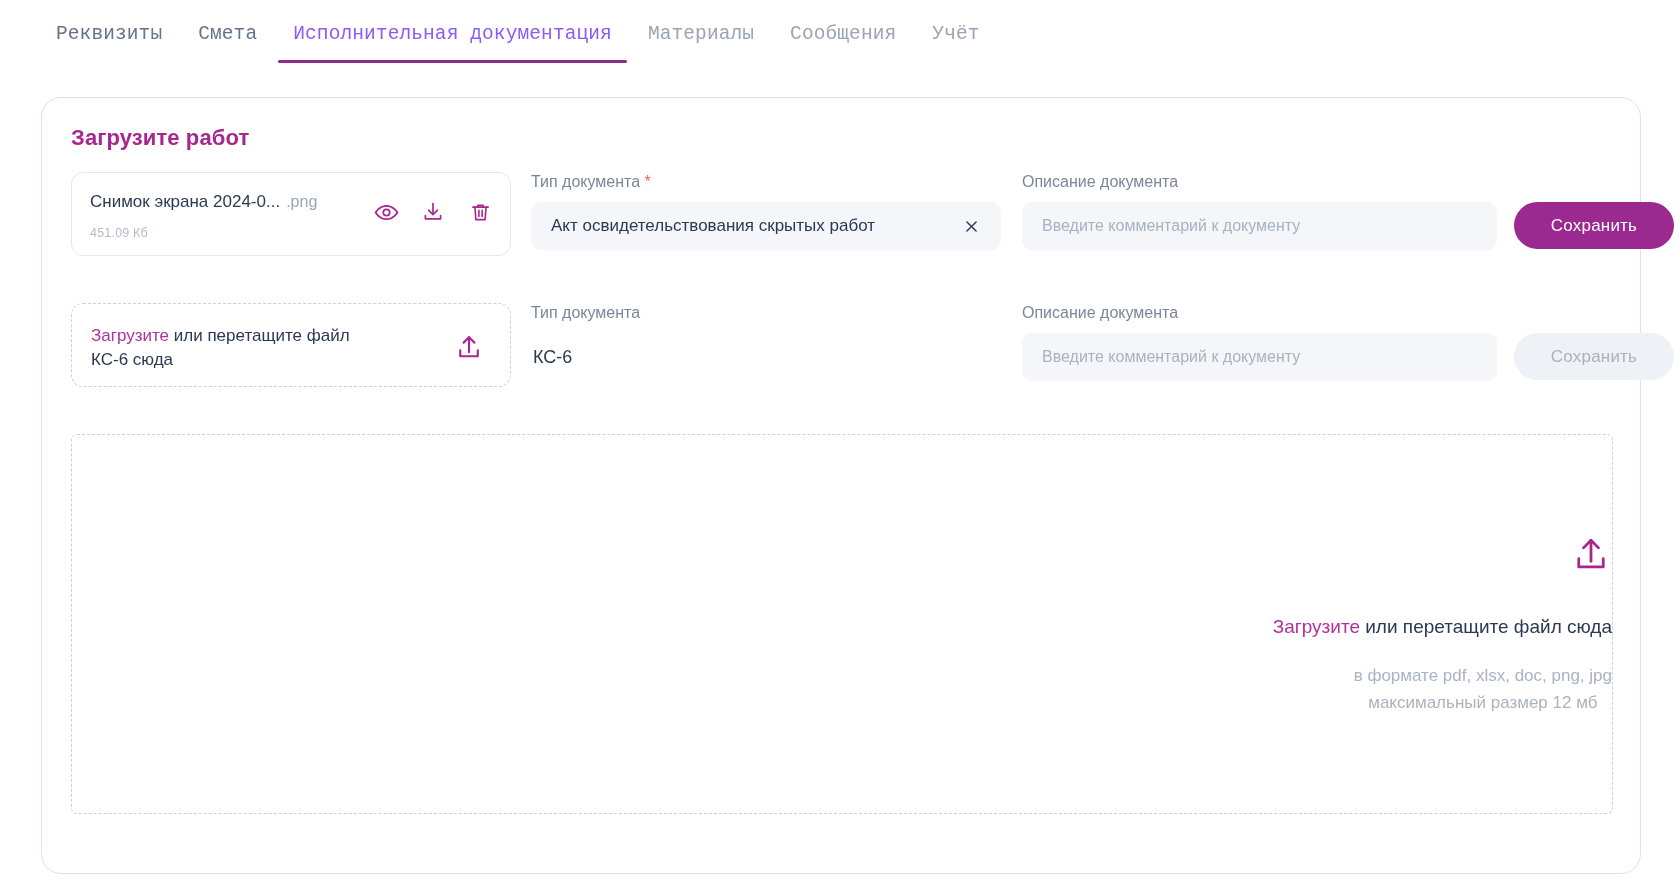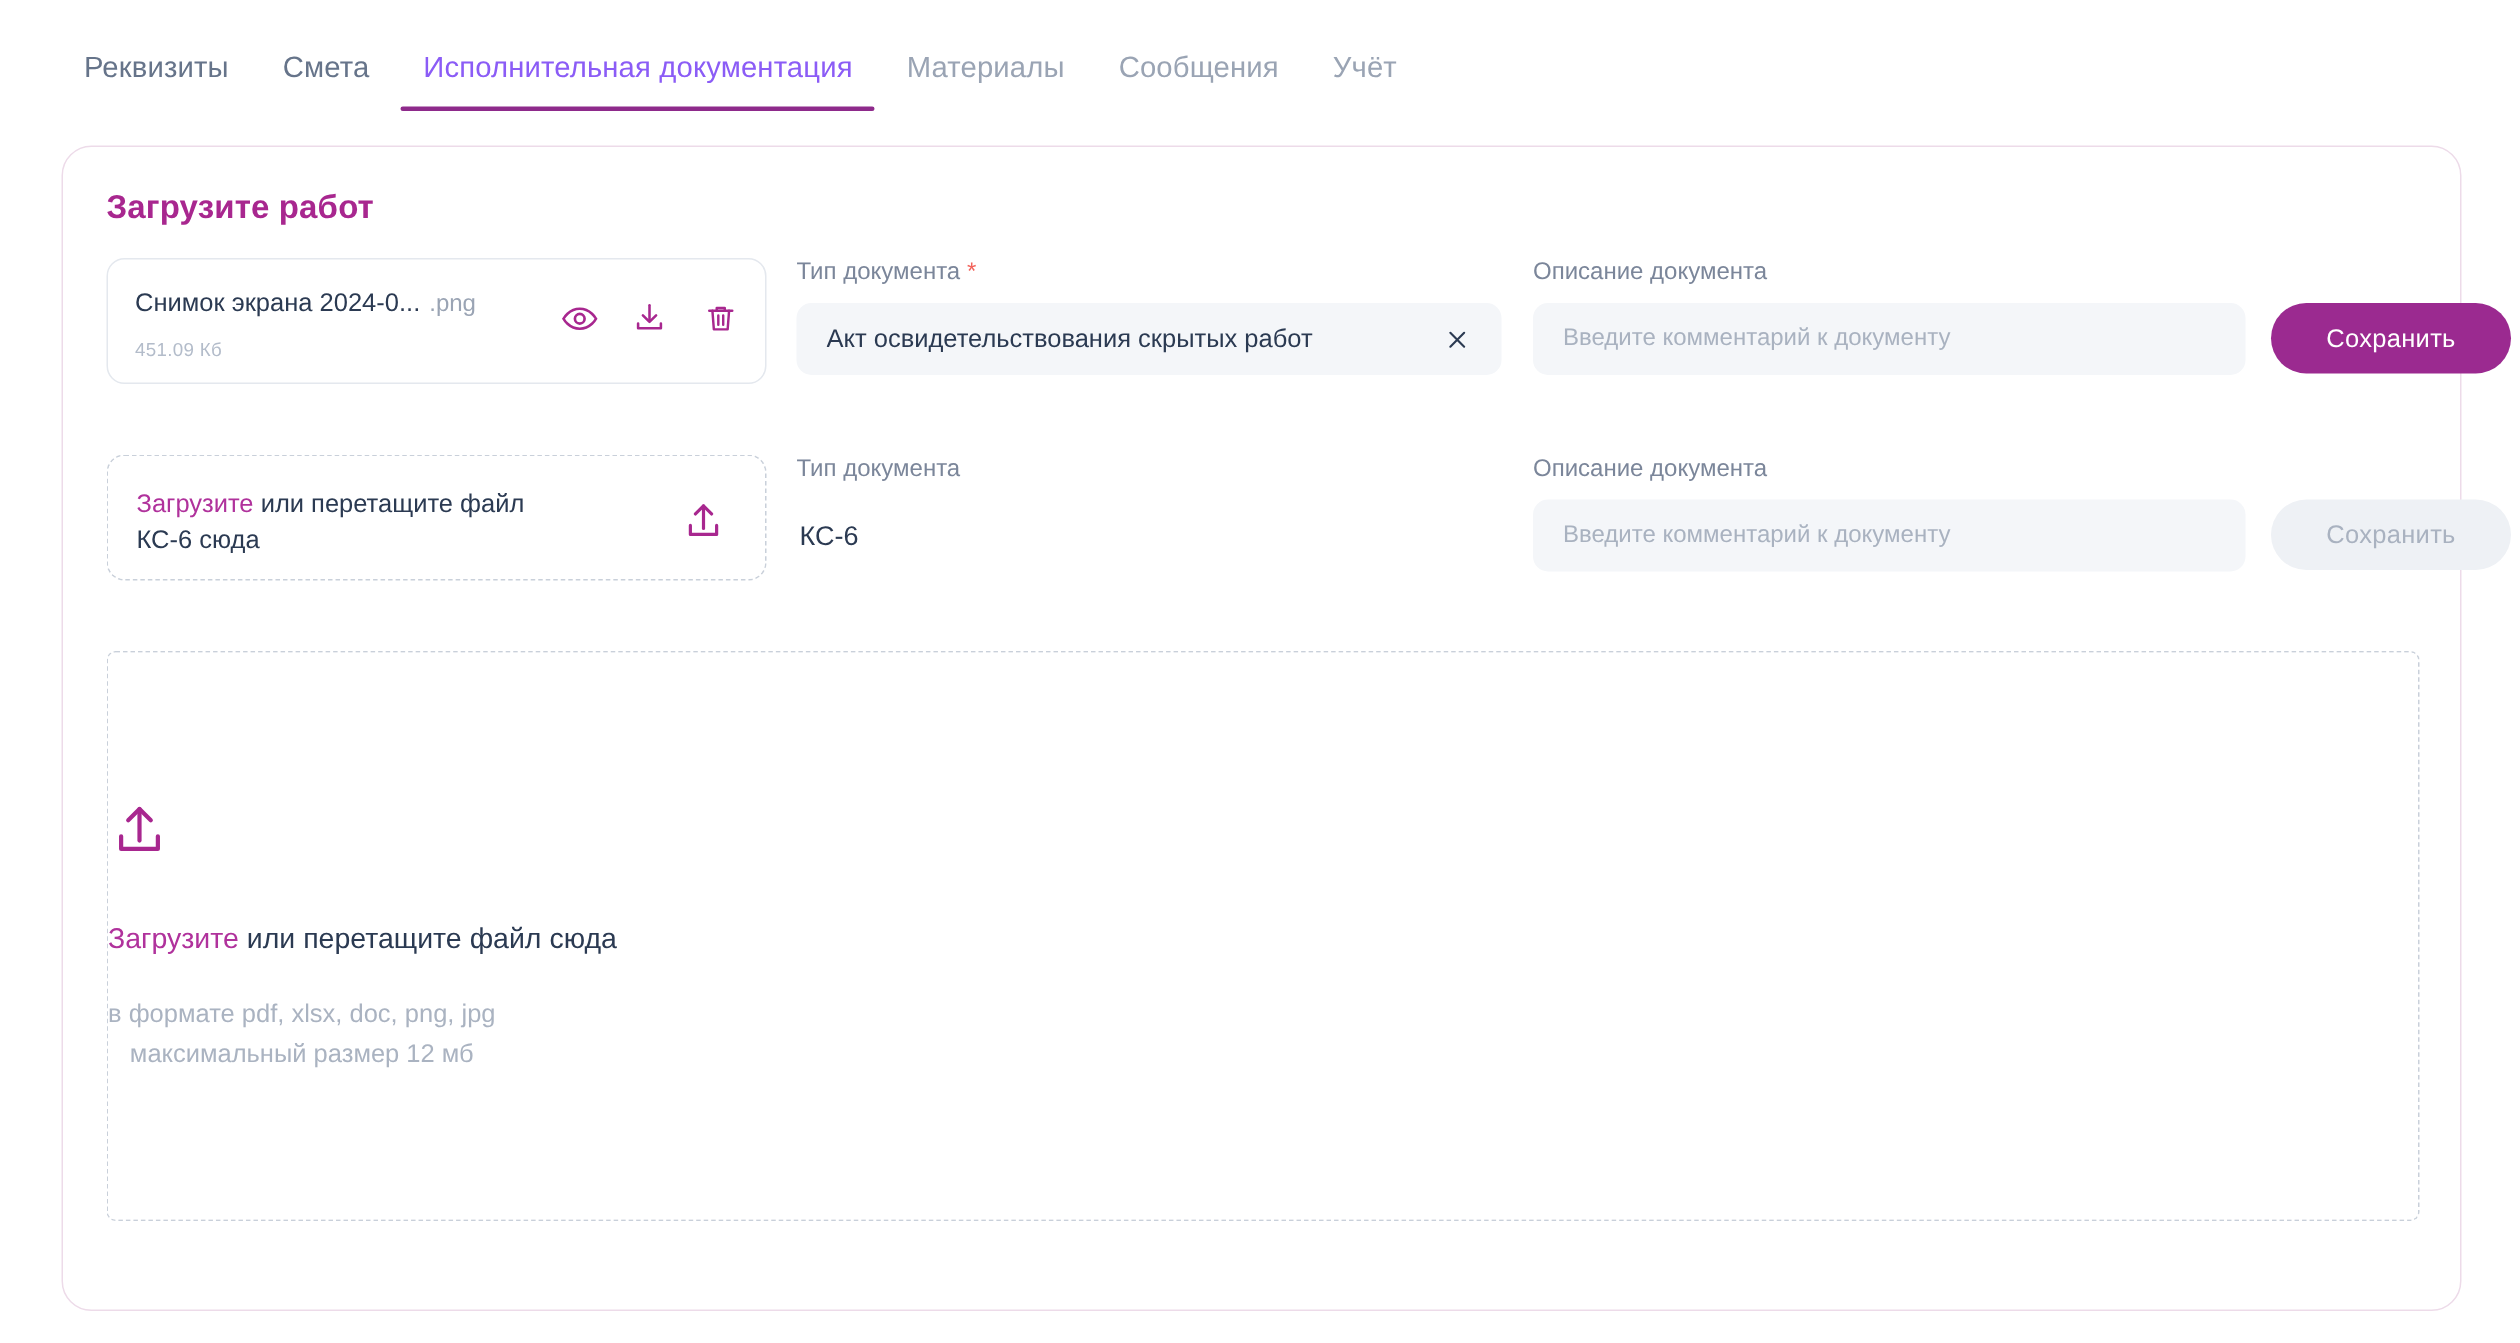--- a/index.html
+++ b/index.html
@@ -18,24 +18,25 @@
     position: relative;
     width: 1680px;
     height: 895px;
     background: #ffffff;
     overflow: hidden;
   }
 
   
   .tabs {
     display: flex;
-    align-items: flex-end;
+    align-items: flex-start;
     gap: 0;
     padding: 22px 0 0 56px;
     height: 74px;
+    font-family: Liberation Mono, monospace;
   }
   .tab {
     position: relative;
     font-size: 19.5px;
     line-height: 24px;
     color: #66748a;
     padding: 0 18px 17px 18px;
     cursor: pointer;
     white-space: nowrap;
     letter-spacing: 0.1px;
@@ -272,21 +273,21 @@
   .dropzone {
     position: absolute;
     left: 29px;
     top: 336px;
     width: 1542px;
     height: 380px;
     border: 1px dashed #c9d0da;
     border-radius: 6px;
     display: flex;
     flex-direction: column;
-    align-items: flex-start;
+    align-items: flex-end;
     justify-content: center;
     cursor: pointer;
   }
   .dropzone-icon {
     color: #a8278f;
     margin-bottom: 36px;
   }
   .dropzone-title {
     font-size: 19px;
     line-height: 24px;

